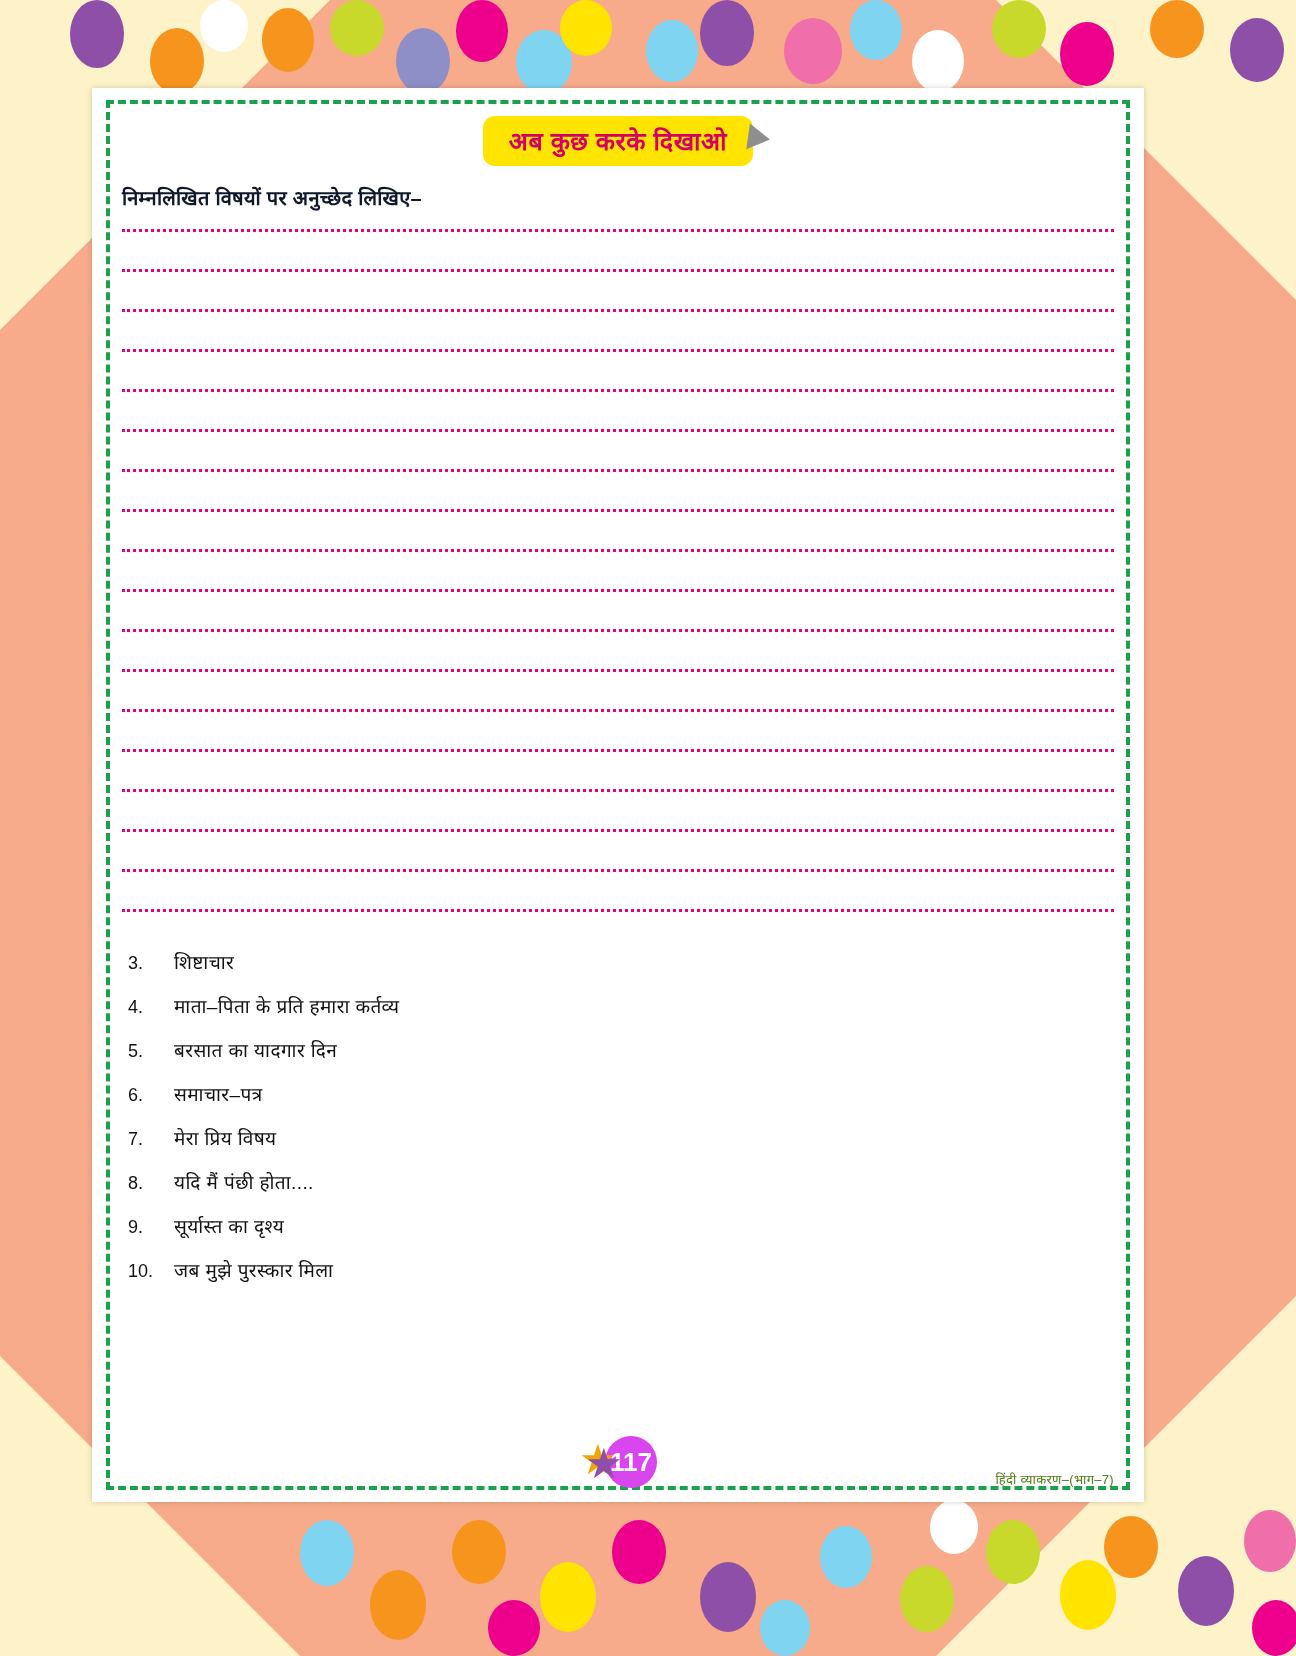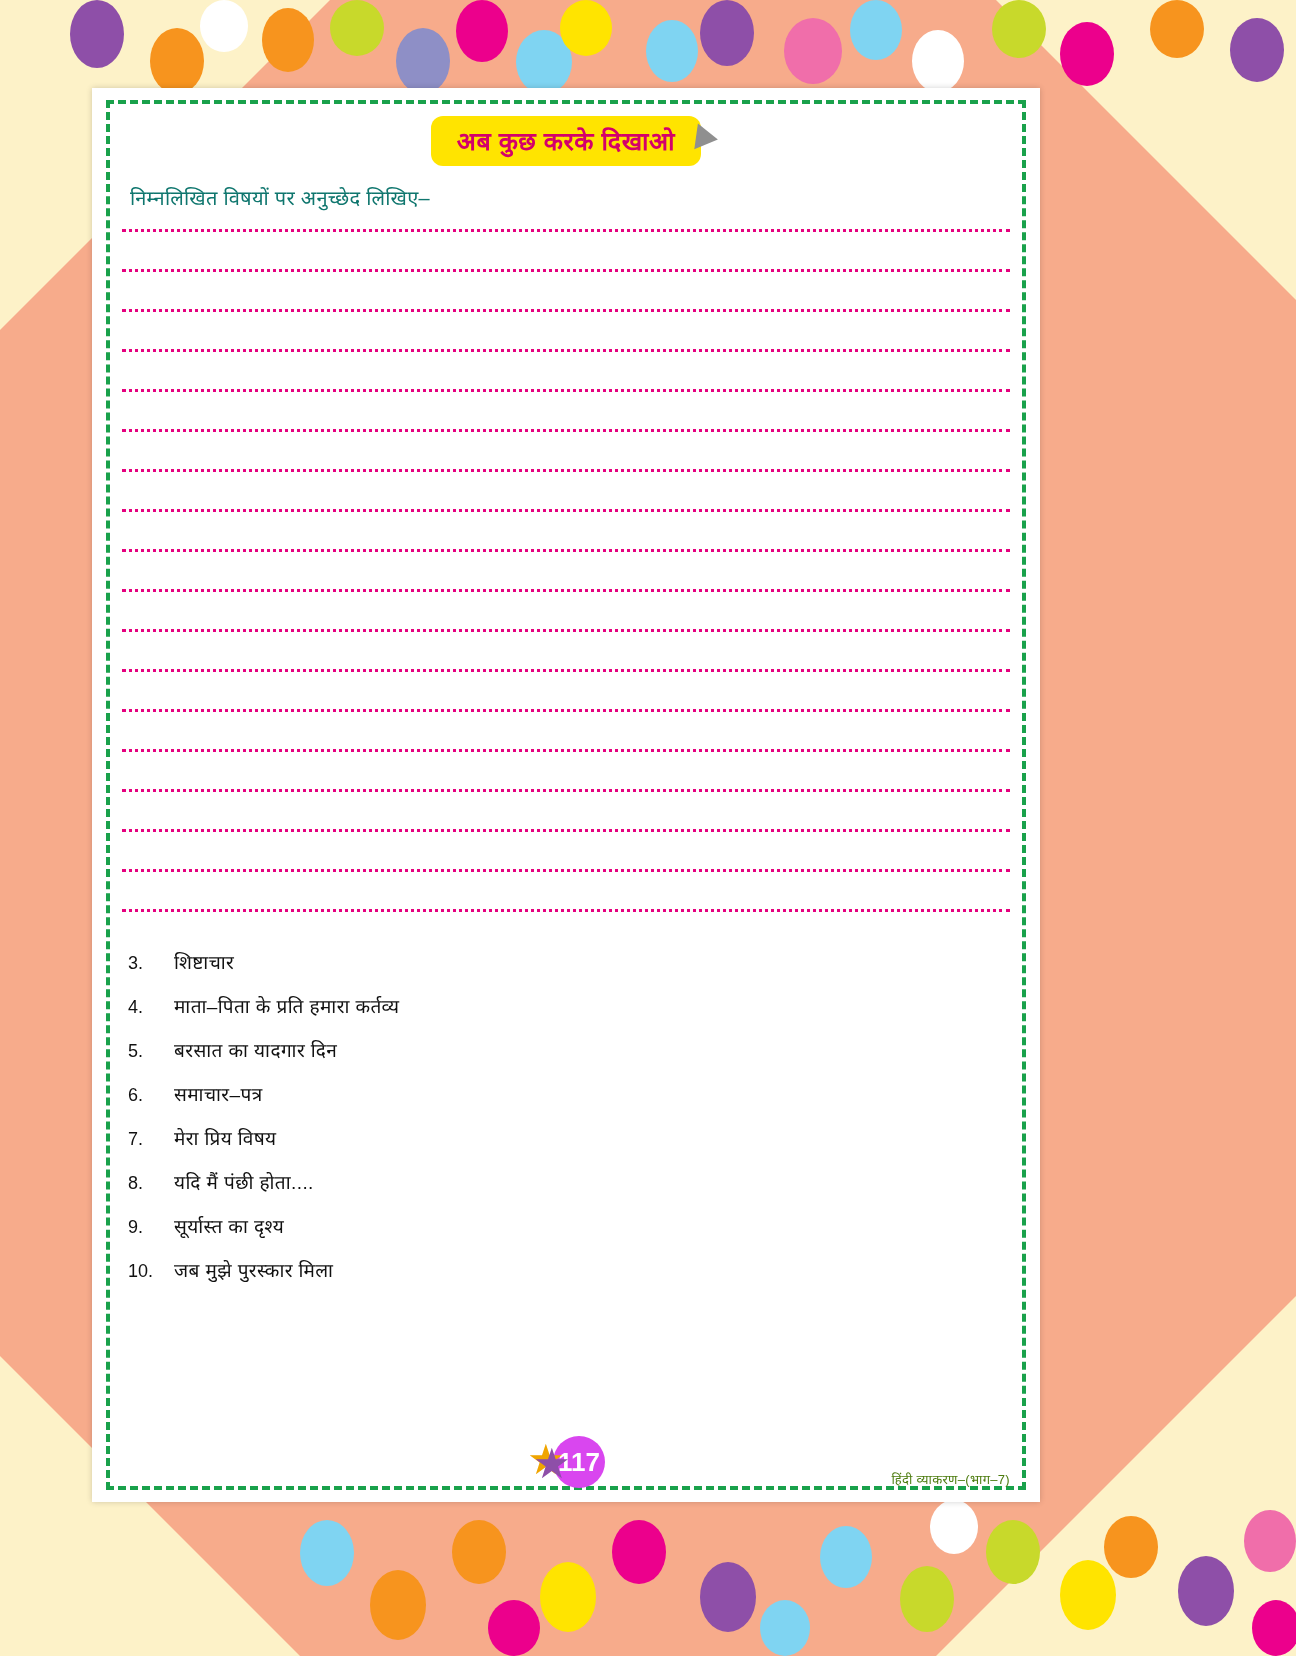--- a/index.html
+++ b/index.html
@@ -52,21 +52,21 @@
   .dot {
     position: absolute;
     border-radius: 50%;
   }
 
   
   .sheet {
     position: absolute;
     left: 92px;
     top: 88px;
-    width: 948px;
+    width: 1052px;
     height: 1414px;
     background: #ffffff;
     box-shadow: 0 0 6px rgba(0,0,0,0.18);
   }
   .dashed-frame {
     position: absolute;
     left: 14px; top: 12px; right: 14px; bottom: 12px;
     border: 4px dashed #19a14b;
   }
   .content {
@@ -101,24 +101,23 @@
     border-top: 13px solid transparent;
     border-bottom: 13px solid transparent;
     border-left: 22px solid #8f8f8f;
     transform: rotate(8deg);
   }
 
   
   .instruction {
     margin-top: 16px;
     font-size: 20px;
-    font-weight: normal;
-    color: #0f766e;
+    font-weight: bold;
+    color: #0f172a;
     letter-spacing: .3px;
-    margin-left: 8px;
   }
 
   
   .pill-wrap {
     display: flex;
     justify-content: center;
     margin-top: 18px;
     position: relative;
   }
   .pill {

